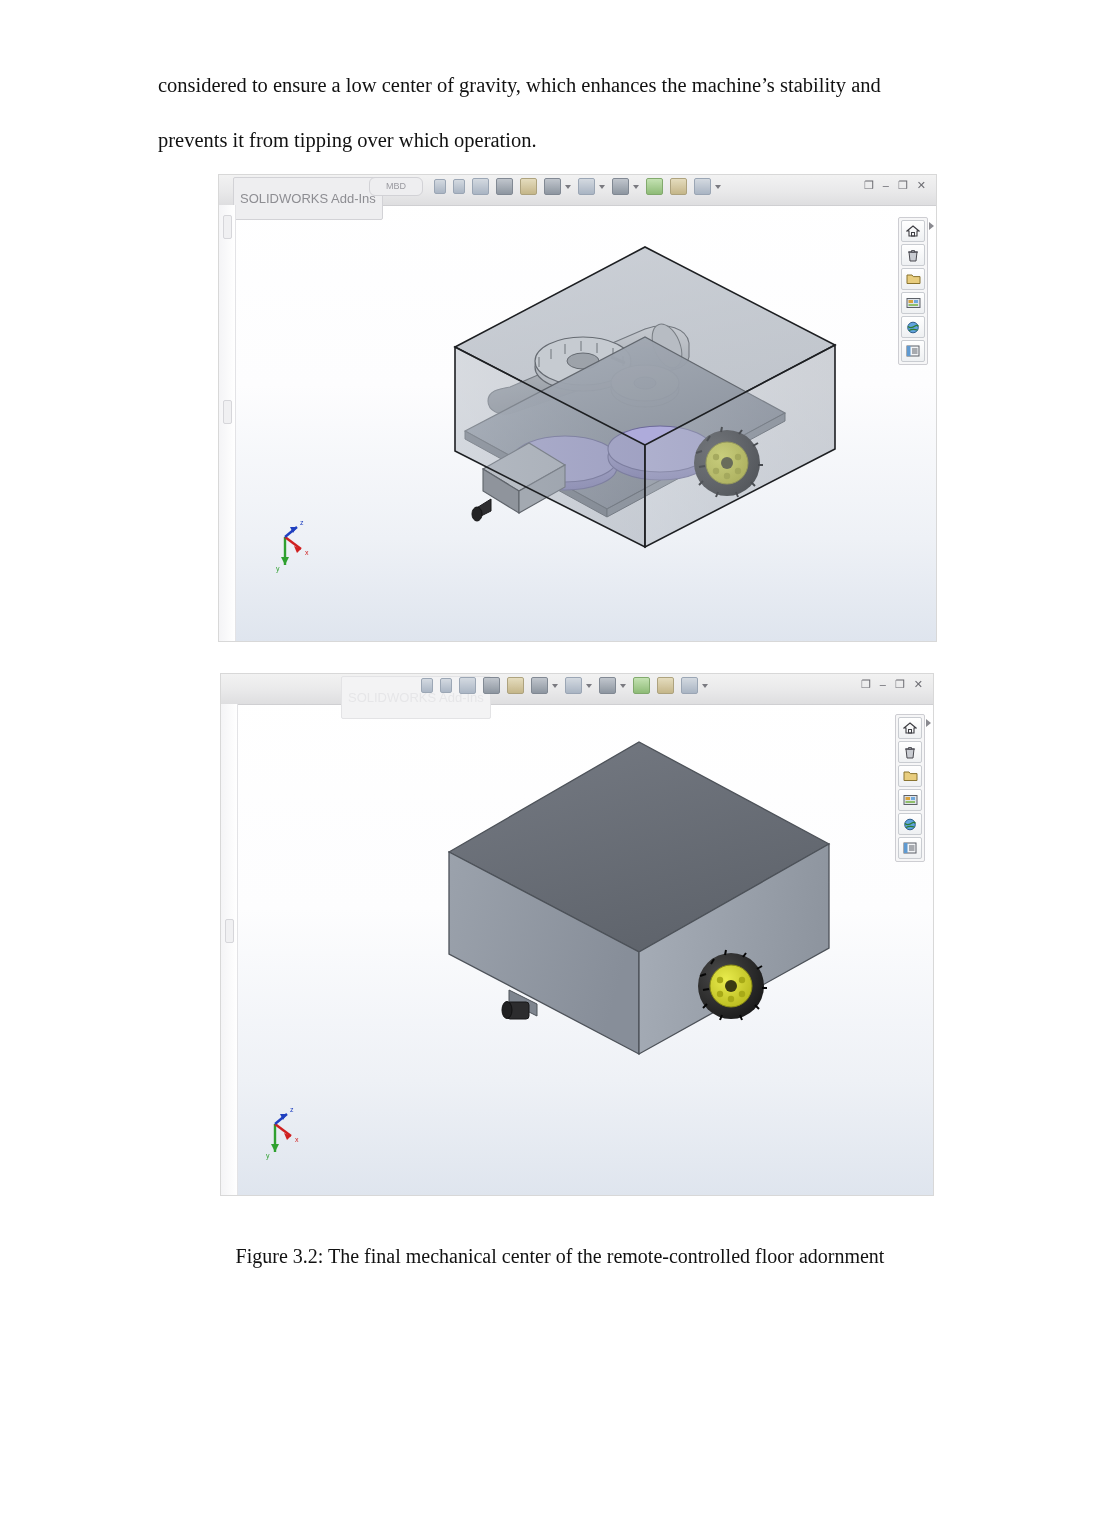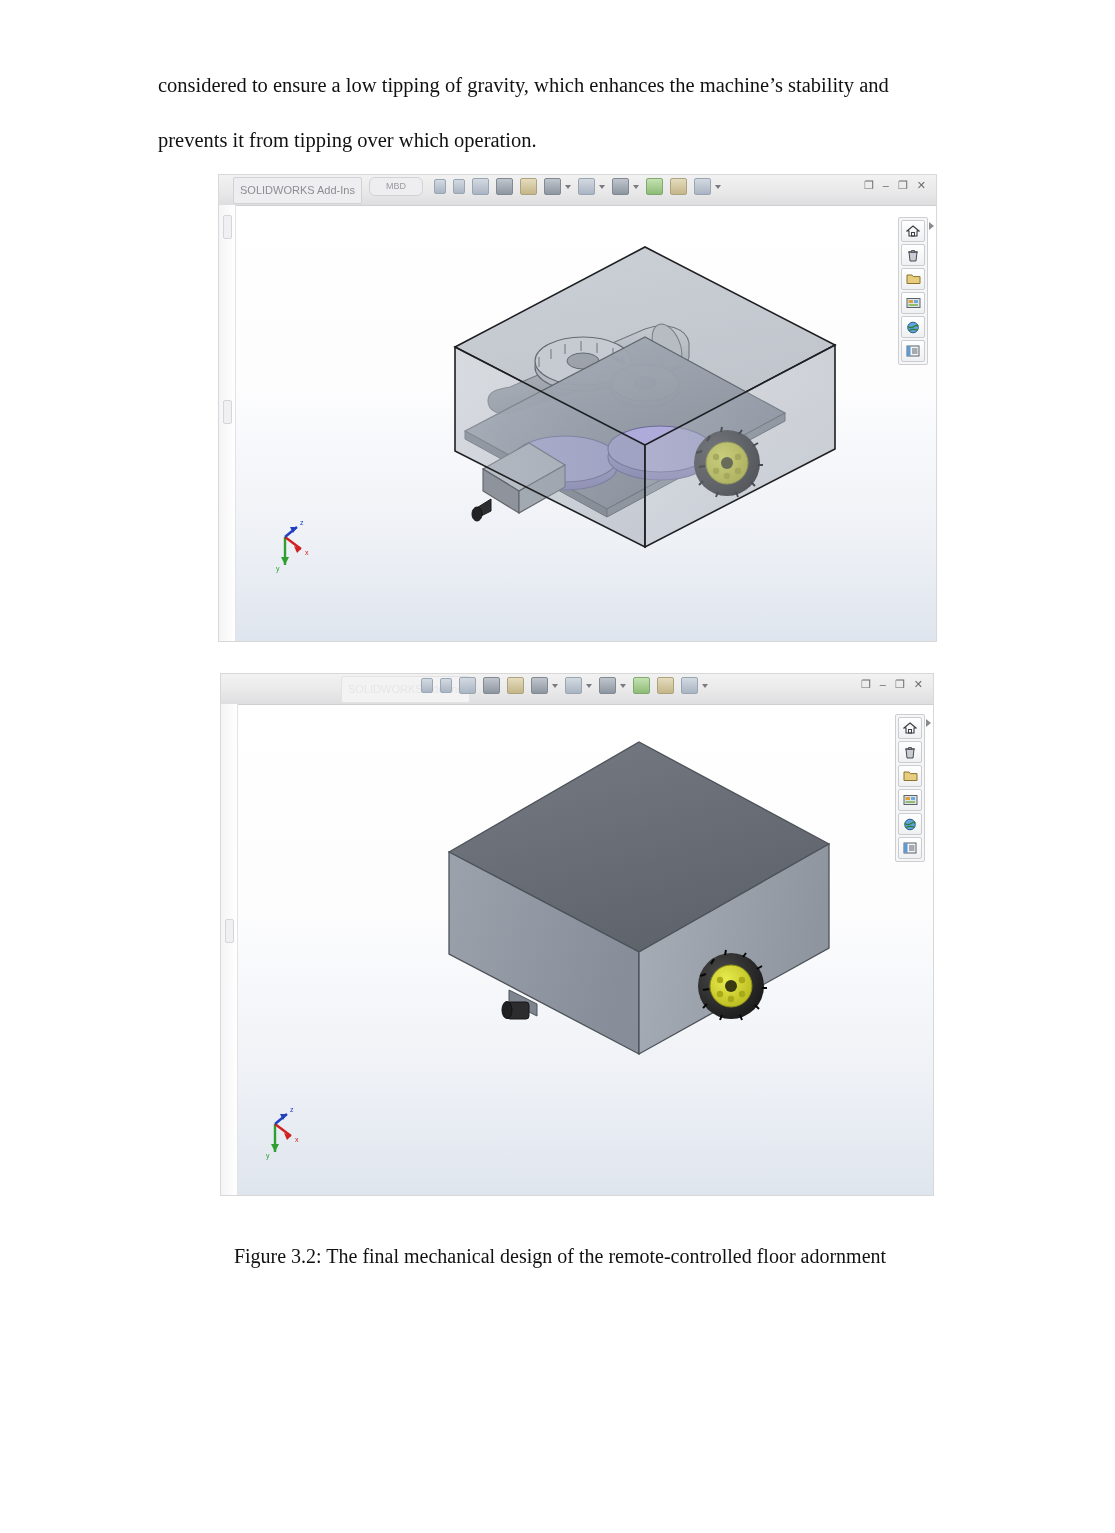--- a/index.html
+++ b/index.html
@@ -73,23 +73,23 @@
     right: 0;
     height: 30px;
     background: linear-gradient(to bottom, #f2f2f2 0%, #e9e9ea 55%, #dedee0 100%);
     border-bottom: 1px solid #cfcfd2;
   }
   .cad-toolbar .addins {
     position: absolute;
     left: 14px;
     top: 2px;
     height: 17px;
-    padding: 4px 6px;
+    padding: 12px 6px;
     font-family: "Liberation Sans", sans-serif;
-    font-size: 11px;
+    font-size: 13px;
     color: #8d8d92;
     background: #eeeef0;
     border: 1px solid #d2d2d6;
     border-radius: 2px;
     line-height: 17px;
     white-space: nowrap;
     overflow: hidden;
   }
   .cad-toolbar .tabchip {
     position: absolute;
@@ -220,21 +220,21 @@
   
   .model { position: absolute; }
   .model svg { display: block; }
 </style>
 </head>
 <body>
 
 <div class="page">
 
   <div class="body-text">
-    <span class="line">considered to ensure a low tipping of gravity, which enhances the machine’s stability and</span>
+    <span class="line">considered to ensure a low center of gravity, which enhances the machine’s stability and</span>
     <span class="line">prevents it from tipping over which operation.</span>
   </div>
 
   <div class="fig" id="fig-top">
     <div class="cad-canvas"></div>
 
     <div class="cad-toolbar">
       <div class="addins">SOLIDWORKS Add-Ins</div>
       <div class="tabchip">MBD</div>
       <div class="tool-icons">
@@ -580,16 +580,16 @@
         <path d="M18,22 L30,12" stroke="#2040c0" stroke-width="2.4"></path>
         <path d="M30,12 L23,12 L26,18 Z" fill="#2040c0"></path>
         <text x="33" y="10" font-size="7" fill="#2040c0" font-family="Liberation Sans, sans-serif">z</text>
         <text x="38" y="40" font-size="7" fill="#d02020" font-family="Liberation Sans, sans-serif">x</text>
         <text x="9" y="56" font-size="7" fill="#2fa02f" font-family="Liberation Sans, sans-serif">y</text>
       </svg>
     </div>
   </div>
 
   <div class="caption">
-    <span class="line">Figure 3.2: The final mechanical design of the remote-controlled floor adornment</span>
+    <span class="line">Figure 3.2: The final mechanical center of the remote-controlled floor adornment</span>
   </div>
 
 </div>
 
 </body></html>

